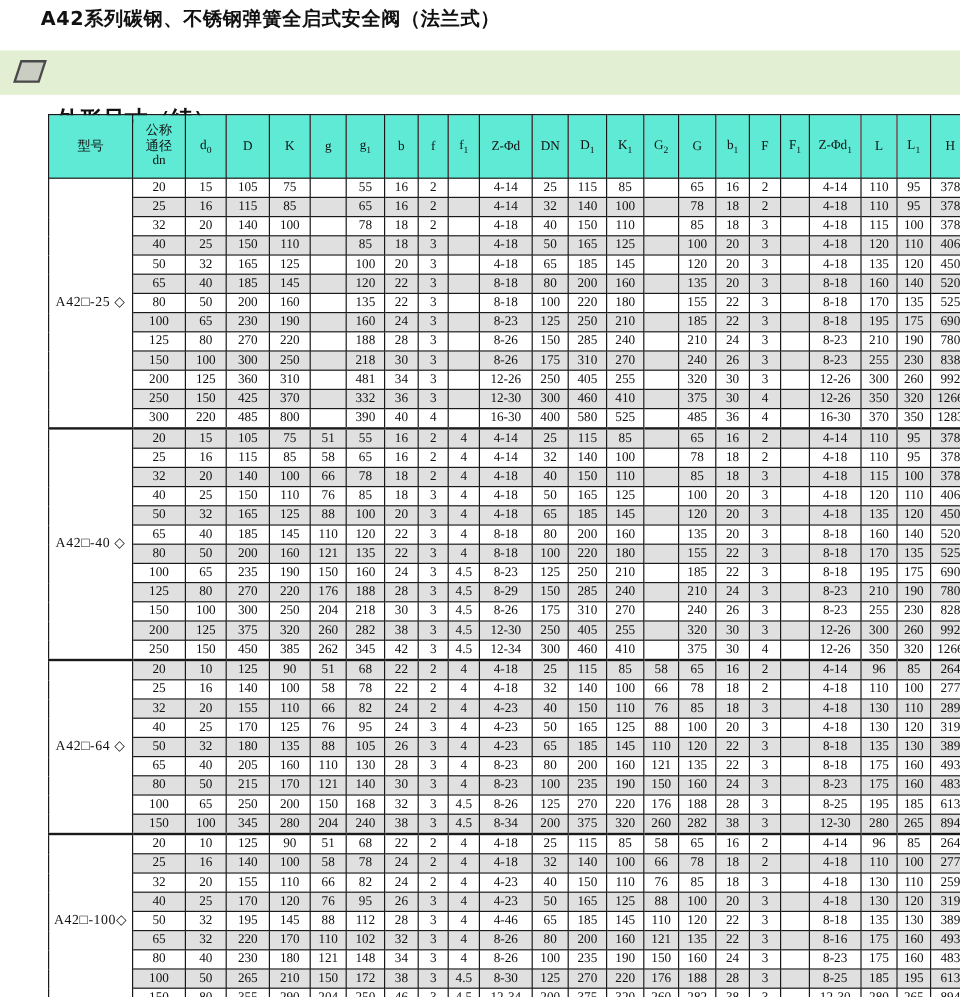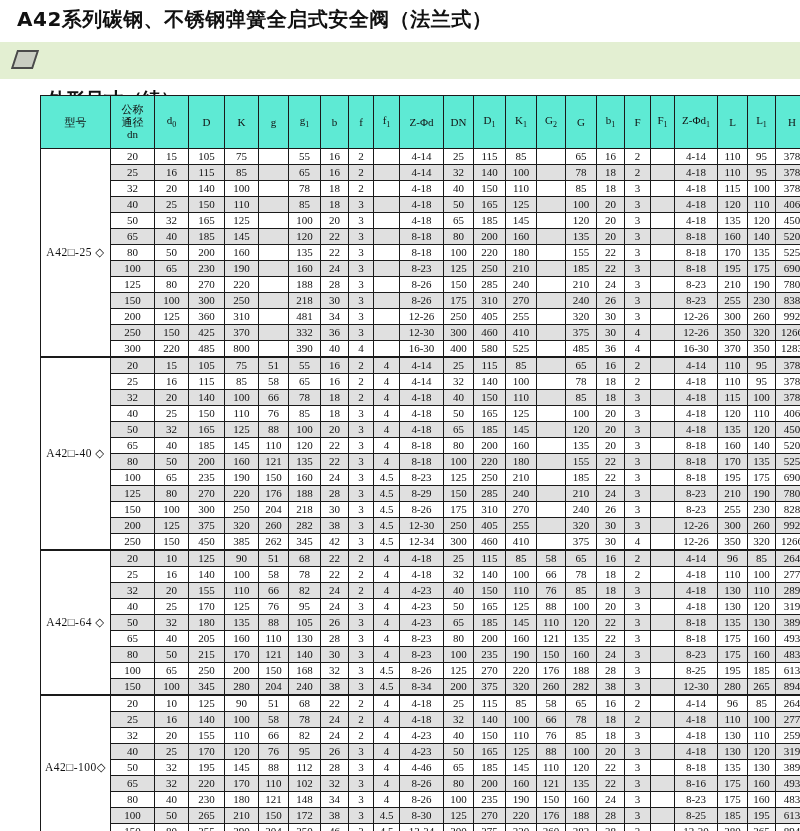--- a/index.html
+++ b/index.html
@@ -1,20 +1,20 @@
 <!DOCTYPE html>
 <html><head>
 <meta charset="utf-8">
 <style>
   * { margin:0; padding:0; box-sizing:border-box; }
   html,body { width:800px; height:831px; background:#ffffff; overflow:hidden;
               font-family:"DejaVu Sans","Liberation Sans",sans-serif; }
   .page { position:relative; width:800px; height:831px; background:#fff; }
 
-  .page-title { position:absolute; left:17px; top:6px; font-size:20px; font-weight:bold;
+  .page-title { position:absolute; left:34px; top:6px; font-size:16px; font-weight:bold;
                 color:#111; letter-spacing:0.5px; }
 
   .section-bar { position:absolute; left:0; top:42px; width:800px; height:37px;
                  display:flex; align-items:center; }
   .section-icon { position:absolute; left:14px; top:8px; width:22px; height:19px;
                   background:#c9cdc2; border:2px solid #4a4a4a; transform:skewX(-18deg); }
   .section-label { position:absolute; left:47px; top:5px; font-size:19px; font-weight:bold; color:#111;margin-top:40px; }
 
   .table-wrap { position:absolute; left:40px; top:95px; width:756px; }
   table { border-collapse:collapse; table-layout:fixed; width:756px;

